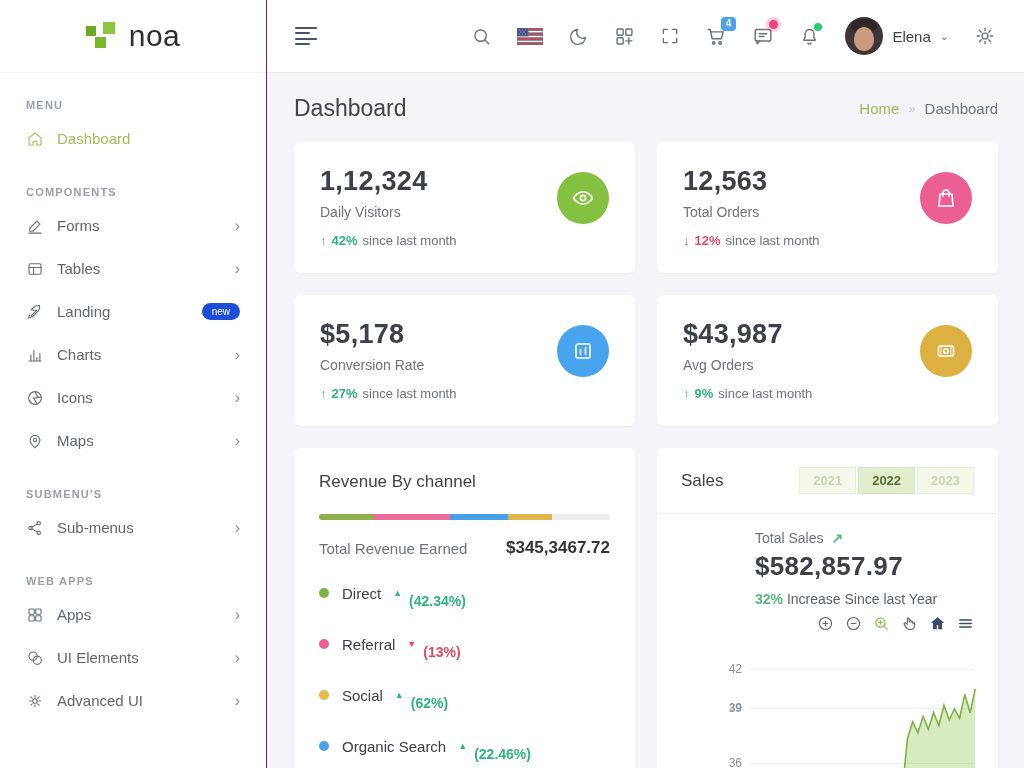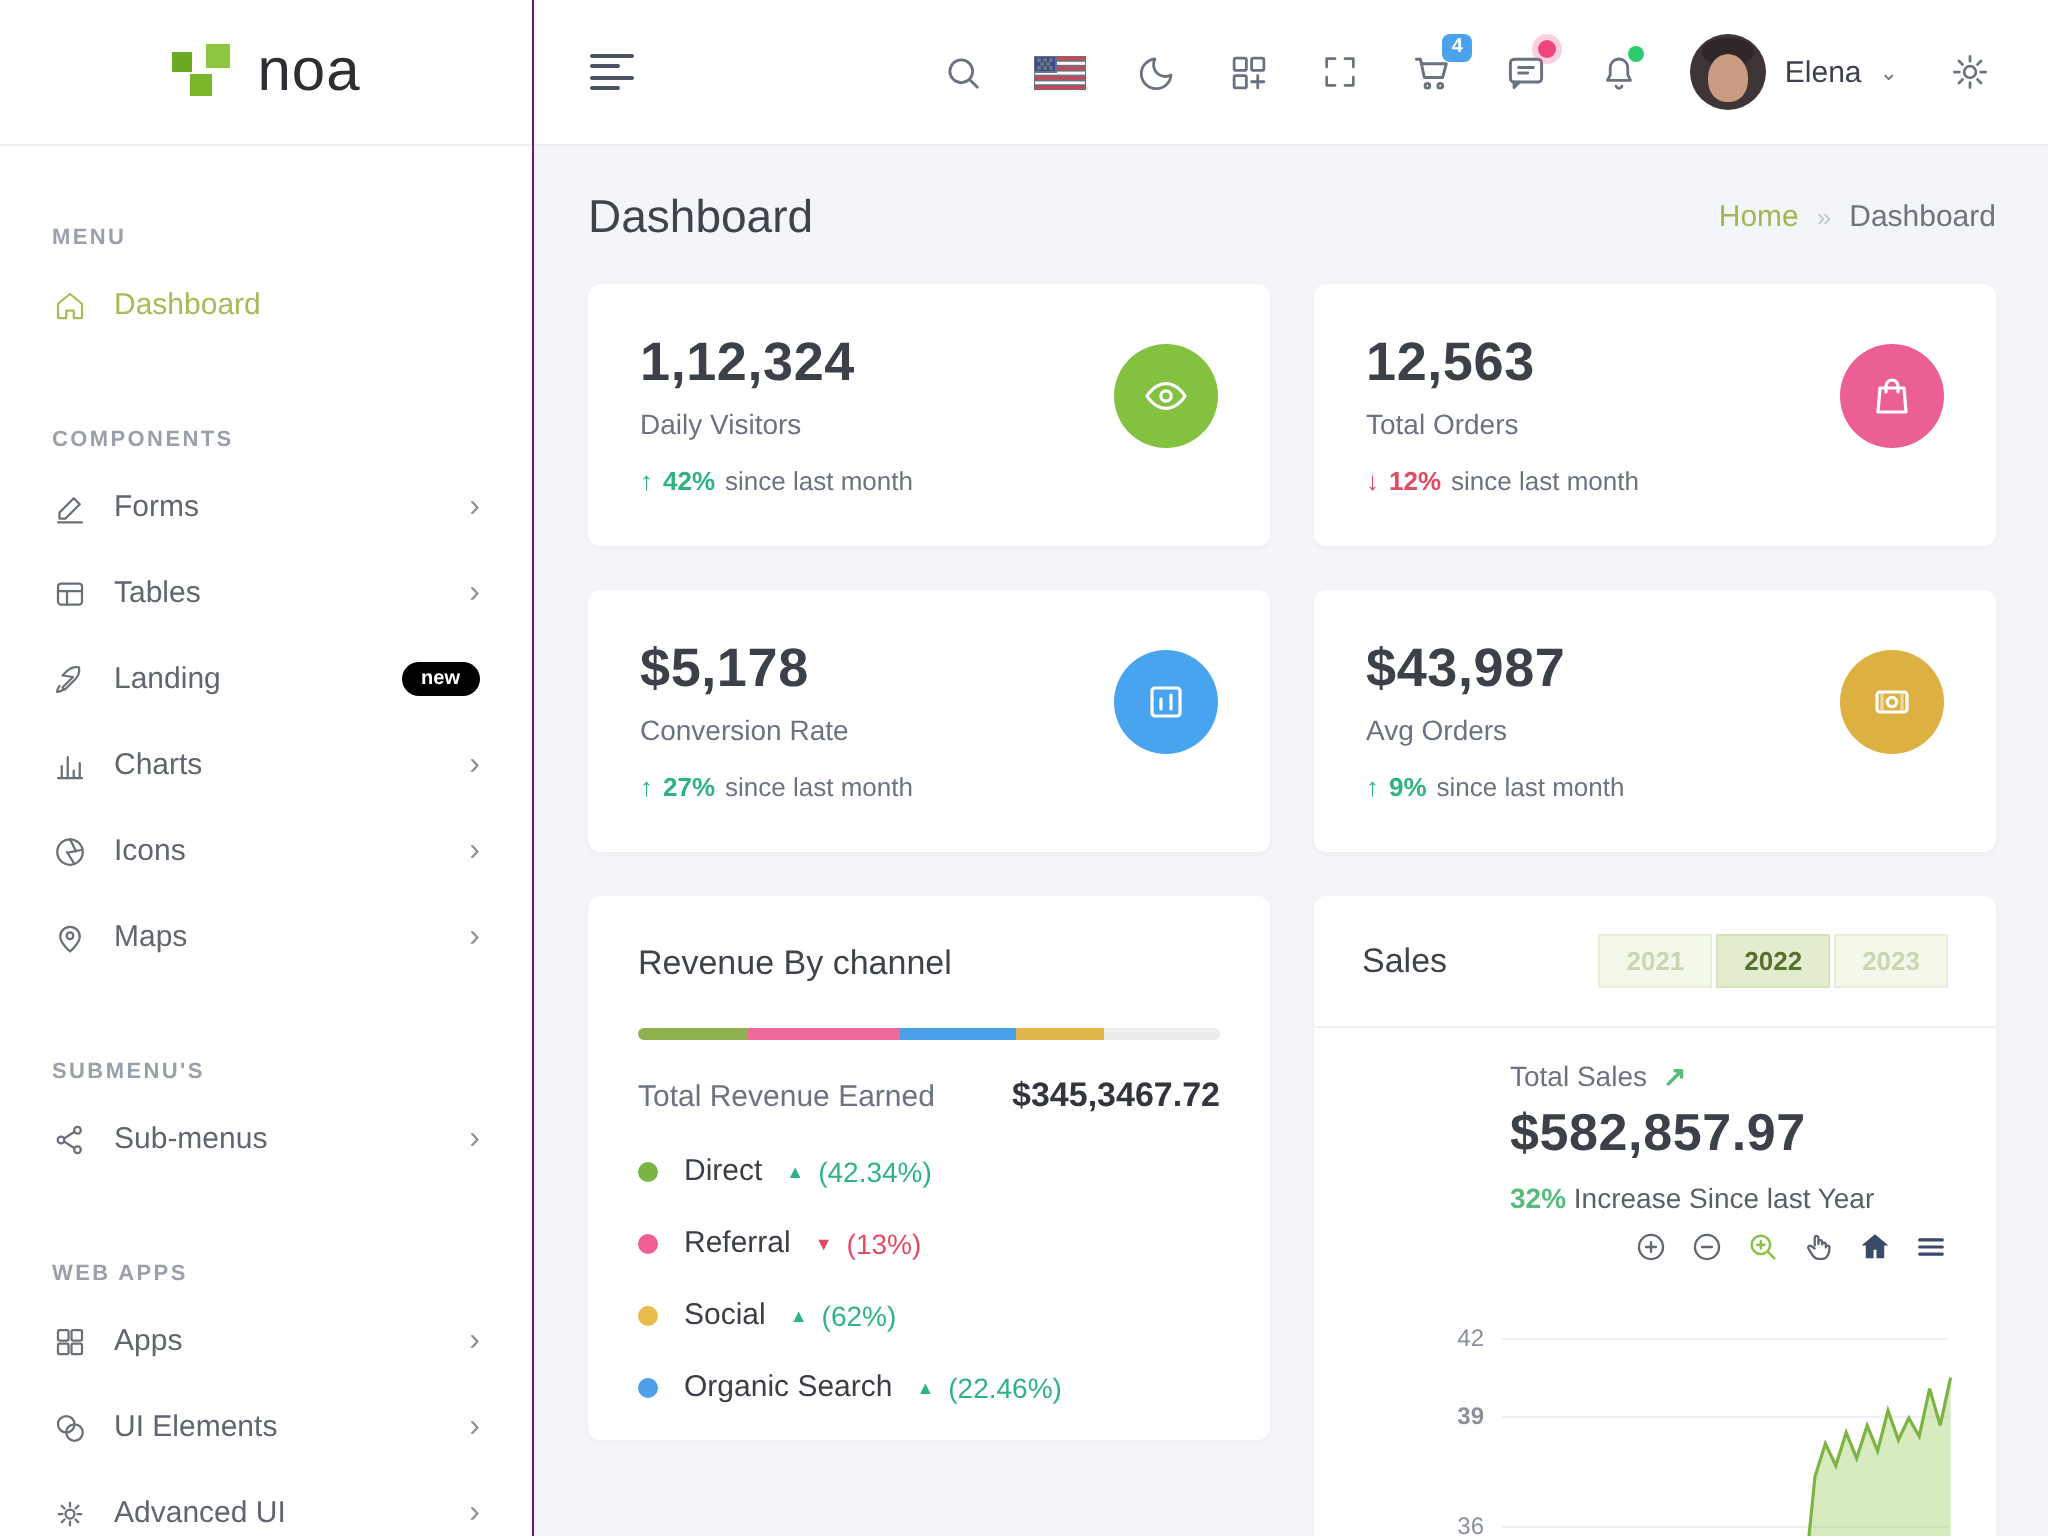--- a/index.html
+++ b/index.html
@@ -8,28 +8,28 @@
 
   
   .sidebar{position:absolute;left:0;top:0;width:267px;height:768px;background:#fff;border-right:1px solid #701a75;z-index:5;}
   .logo-row{height:73px;display:flex;align-items:center;justify-content:center;gap:9px;border-bottom:1px solid #f1f1f3;}
   .logo-mark{position:relative;width:34px;height:32px;}
   .logo-mark i{position:absolute;display:block;}
   .logo-mark .s1{width:10px;height:10px;left:0;top:6px;background:#6aa922;}
   .logo-mark .s2{width:12px;height:12px;left:17px;top:2px;background:#8dc63f;}
   .logo-mark .s3{width:11px;height:11px;left:9px;top:17px;background:#7ab829;}
   .logo-text{font-size:30px;color:#2c2e33;font-weight:500;letter-spacing:.5px;}
-  .side-section{margin-top:40px;}
+  .side-section{margin-top:26px;}
   .side-title{padding:0 26px;font-size:11px;letter-spacing:1.2px;color:#9aa0ab;font-weight:700;margin-bottom:6px;}
   .side-item{height:43px;display:flex;align-items:center;gap:13px;padding:0 26px;color:#5f6670;font-size:15px;cursor:pointer;}
   .side-item svg{flex:0 0 auto;stroke:#6a7078;}
   .side-item.active{color:#a3bd57;}
   .side-item.active svg{stroke:#a3bd57;}
   .side-item .chev{margin-left:auto;color:#8a909a;font-size:16px;line-height:1;}
-  .badge-new{margin-left:auto;background:#000000;color:#fff;font-size:10px;padding:3px 10px;border-radius:10px;font-weight:700;}
+  .badge-new{margin-left:auto;background:#1d4ed8;color:#fff;font-size:10px;padding:3px 10px;border-radius:10px;font-weight:400;}
 
   
   .topbar{position:absolute;left:267px;top:0;right:0;height:73px;background:#fff;border-bottom:1px solid #ececef;
     display:flex;align-items:center;padding:0 28px;}
   .burger{width:22px;cursor:pointer;}
   .burger i{display:block;height:2px;background:#4a5263;margin:3.5px 0;border-radius:1px;}
   .burger i:nth-child(2){width:70%;}
   .burger i:nth-child(4){width:70%;}
   .top-right{margin-left:auto;display:flex;align-items:center;gap:25px;}
   .tico{position:relative;display:flex;align-items:center;cursor:pointer;}
@@ -73,21 +73,21 @@
   .card-title{font-size:17px;color:#3f434c;font-weight:500;}
   .rev-bar{margin-top:22px;height:6px;border-radius:3px;overflow:hidden;display:flex;background:#ebedef;}
   .rev-bar div{height:100%;}
   .rev-total{display:flex;justify-content:space-between;align-items:center;margin-top:18px;}
   .rev-total-label{font-size:15px;color:#6b7280;}
   .rev-total-val{font-size:17px;font-weight:700;color:#32353d;}
   .chan{display:flex;align-items:center;margin-top:19px;font-size:15px;}
   .chan-dot{width:10px;height:10px;border-radius:50%;margin-right:13px;}
   .chan-label{color:#3a3e46;margin-right:12px;}
   .chan-arrow{font-size:9px;margin-right:7px;}
-  .chan-val{font-size:14px;font-weight:400;}
+  .chan-val{font-size:14px;font-weight:700;margin-top:16px;}
 
   
   .sales{min-height:420px;}
   .sales-head{display:flex;align-items:center;justify-content:space-between;padding:19px 24px;border-bottom:1px solid #f0f0f2;gap:32px;}
   .years{display:flex;gap:2px;}
   .yr{font-size:13px;padding:5px 13px;border:1px solid #e6efd8;background:#f3f8ea;color:#c9d6b2;cursor:pointer;font-weight:600;}
   .yr.active{background:#e1edcd;color:#55702f;border-color:#d4e3bc;}
   .sales-body{padding:16px 24px 0 98px;}
   .sales-sub{font-size:14px;color:#6b7280;display:flex;align-items:center;gap:8px;}
   .arrow-up-right{color:#57bb7e;font-size:14px;font-weight:700;}

